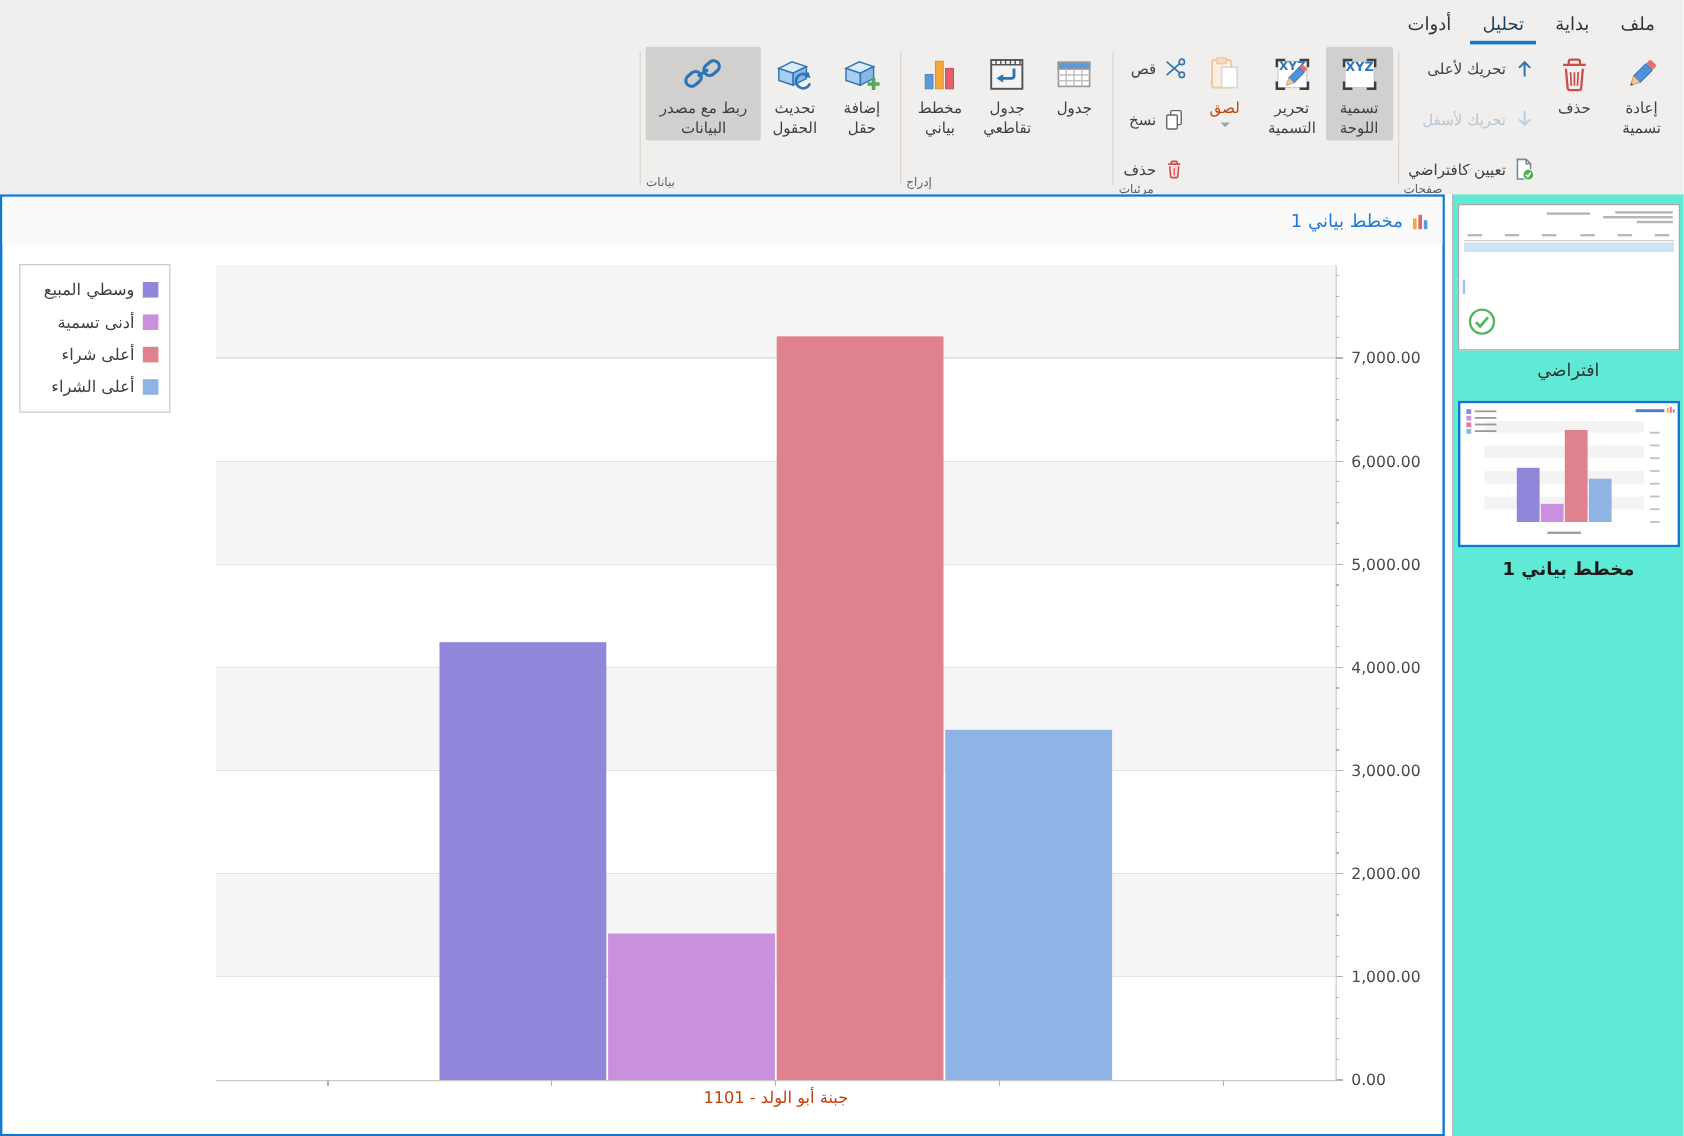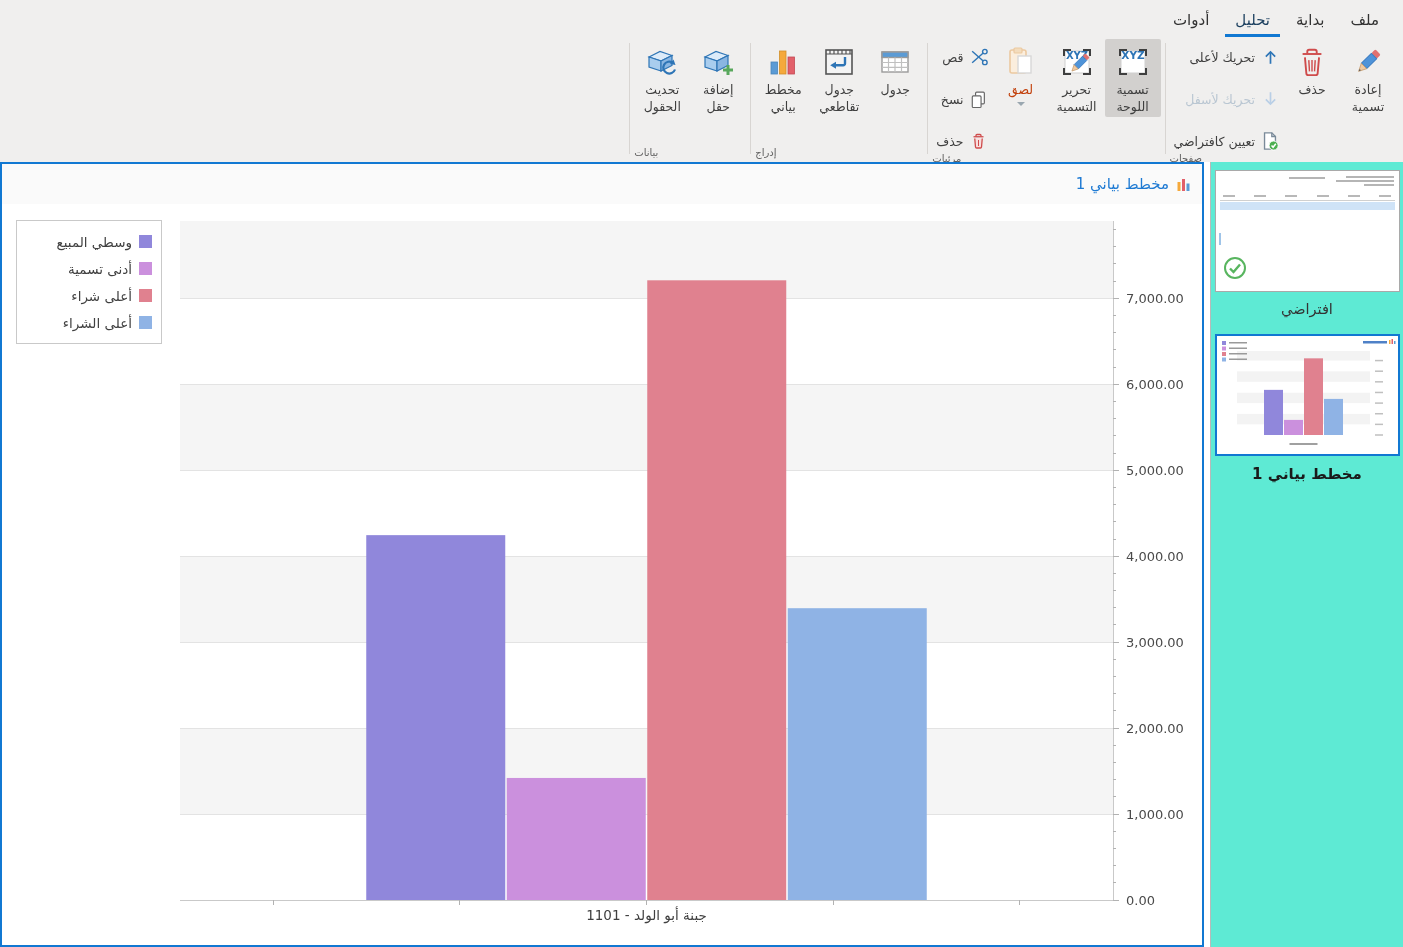--- a/index.html
+++ b/index.html
@@ -29,22 +29,22 @@
   .sicon{display:flex;align-items:center;justify-content:center;width:20px}
   
   .main{position:absolute;top:162px;left:0;width:1403px;height:785px;background:#fff}
   .chart-panel{position:absolute;left:0;top:0;width:1204px;height:785px;box-sizing:border-box;
                border:2px solid #1178d2;background:#fff}
   .panel-titlebar{position:absolute;top:0;left:0;right:0;height:40px;background:#fafafa;
                   direction:rtl;display:flex;align-items:center;gap:7px;padding:0 11px}
   .panel-title{font-size:15px;color:#1e7ad3}
   #main-chart{position:absolute;left:0;top:0}
   .x-axis-label{position:absolute;left:178px;width:933px;top:743px;text-align:center;
-                font-size:13.5px;color:#404040;direction:rtl}
-  .legend{position:absolute;left:14px;top:56px;width:146px;box-sizing:border-box;border:1px solid #c9c9c9;
+                font-size:13.5px;color:#c2410c;direction:rtl}
+  .legend{position:absolute;left:14px;top:56px;width:126px;box-sizing:border-box;border:1px solid #c9c9c9;
           background:#fff;padding:8px 9px;direction:rtl;display:flex;flex-direction:column;gap:2px}
   .lg-row{display:flex;align-items:center;gap:7px;height:25px}
   .lg-swatch{width:13px;height:13px;flex:0 0 13px}
   .lg-label{font-size:13.5px;color:#3f3f3f;white-space:nowrap}
   
   .sidebar{position:absolute;left:1210px;top:0;width:193px;height:785px;box-sizing:border-box;
            background:#5eead4;border-left:1px solid #b9b9b9;display:flex;flex-direction:column;align-items:center;padding-top:8px}
   .thumb{width:185px;height:122px;background:#fff;border:1px solid #a9a9a9;box-sizing:border-box;position:relative;overflow:hidden}
   .thumb.selected{border:2px solid #1178d2}
   .thumb-label{font-size:14.5px;color:#333;margin:9px 0 17px;text-align:center;direction:rtl}
@@ -265,20 +265,30 @@
           <span class="ricon">
             <svg width="36" height="36" viewBox="0 0 36 36">
               <polygon points="5,13 16,7.5 28,11.5 17,17" fill="#dcebf9" stroke="#2e75b6" stroke-width="1.2"></polygon>
               <polygon points="5,13 17,17 17,27 5,23" fill="#a9cdee" stroke="#2e75b6" stroke-width="1.2"></polygon>
               <polygon points="17,17 28,11.5 28,21.5 17,27" fill="#8ab6e2" stroke="#2e75b6" stroke-width="1.2"></polygon>
               <path d="M31 25.5 a6 6 0 1 1 -2.2 -6.8" fill="none" stroke="#2e75b6" stroke-width="2.2"></path>
               <polygon points="29.5,15.5 31.5,21 26,20 " fill="#2e75b6"></polygon>
               </svg>
           </span>
           <span class="rtext">تحديث الحقول</span>
+        </div>
+        <div class="rbtn wide hl">
+          <span class="ricon">
+            <svg width="38" height="36" viewBox="0 0 38 36" fill="none" stroke="#2e75b6" stroke-width="2.6">
+              <rect x="4" y="17" width="14" height="9.5" rx="4.75" transform="rotate(-40 11 21.75)"></rect>
+              <rect x="19" y="8" width="14" height="9.5" rx="4.75" transform="rotate(-40 26 12.75)"></rect>
+              <line x1="14.5" y1="19.5" x2="23" y2="14"></line>
+              </svg>
+          </span>
+          <span class="rtext">ربط مع مصدر البيانات</span>
         </div>
       </div>
       <div class="rlabel">بيانات</div>
     </div>
     <div class="rsep"></div>
   </div>
 </div>
 
 <div class="main">
 

